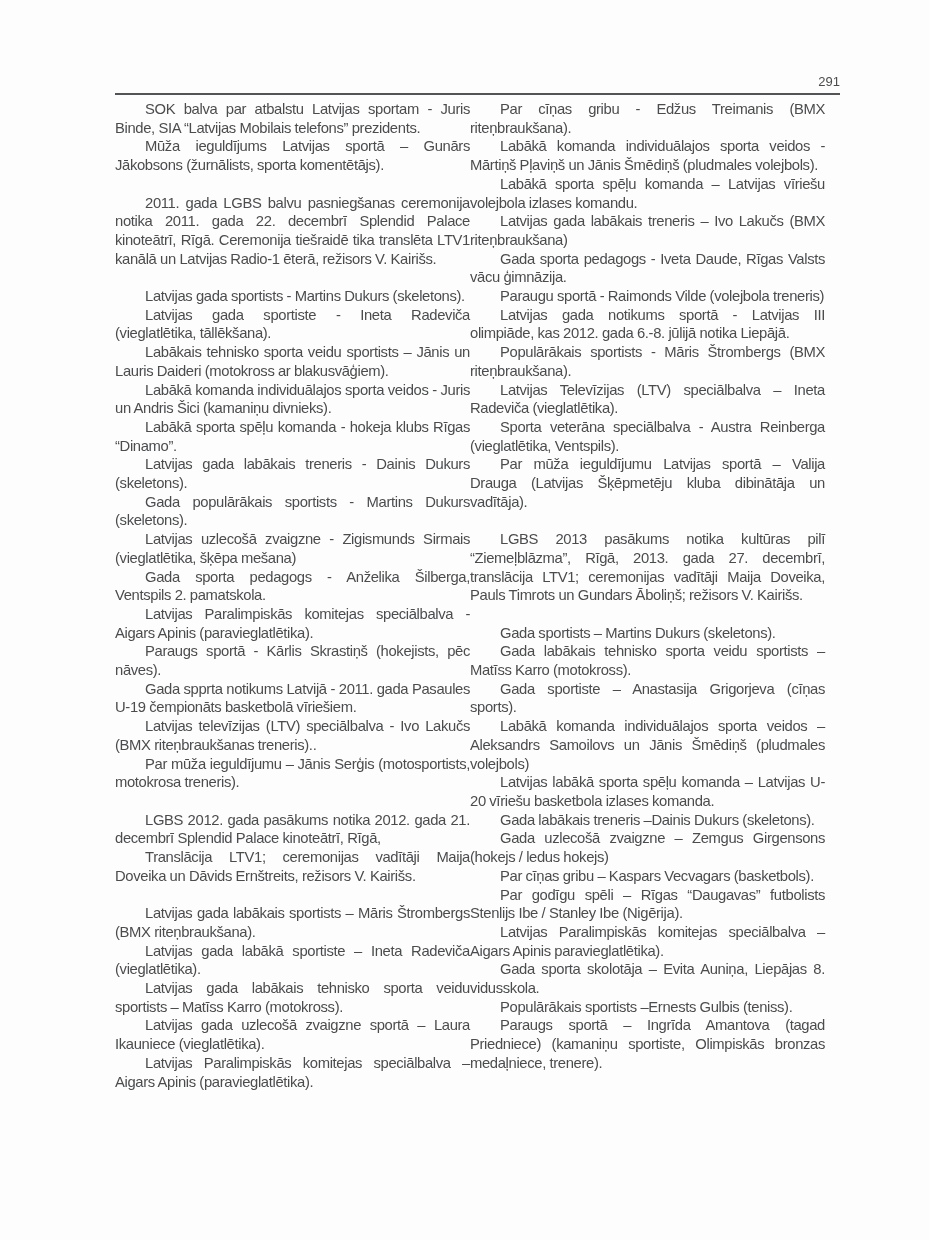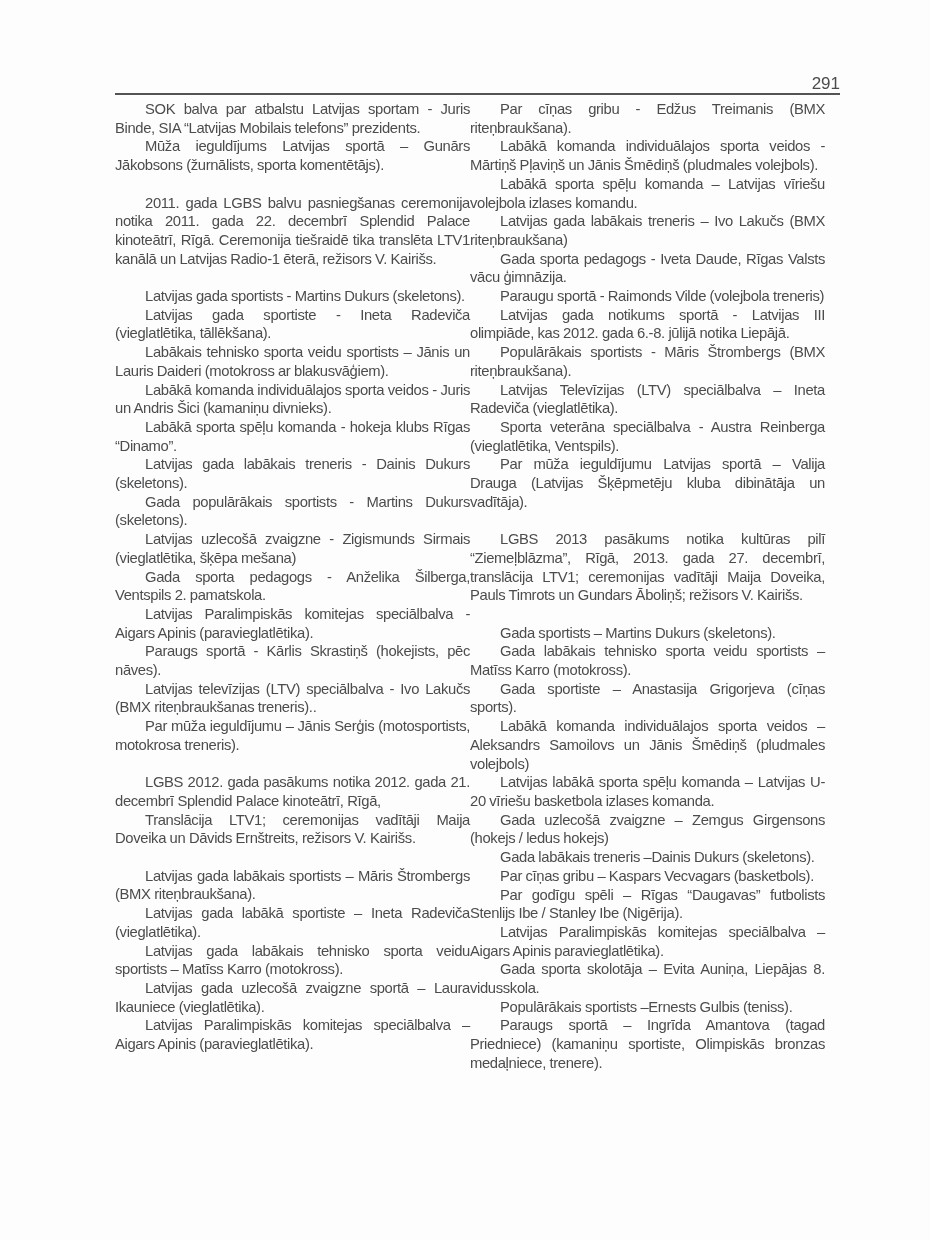--- a/index.html
+++ b/index.html
@@ -16,21 +16,21 @@
     overflow: hidden;
     font-family: "Liberation Sans", sans-serif;
     color: #4b4c4e;
   }
   .pagenum {
     position: absolute;
     left: 115px;
     top: 74px;
     width: 725px;
     text-align: right;
-    font-size: 17px;
+    font-size: 13px;
     letter-spacing: 0;
     color: #4b4c4e;
   }
   .rule {
     position: absolute;
     left: 115px;
     top: 93px;
     width: 725px;
     height: 2px;
     background: #535456;
@@ -75,20 +75,21 @@
         <p class="para"><span>Latvijas gada sportiste - Ineta Radeviča (vieglatlētika, tāllēkšana).</span></p>
         <p class="para"><span>Labākais tehnisko sporta veidu sportists – Jānis un Lauris Daideri (motokross ar blakusvāģiem).</span></p>
         <p class="para"><span>Labākā komanda individuālajos sporta veidos - Juris un Andris Šici (kamaniņu divnieks).</span></p>
         <p class="para"><span>Labākā sporta spēļu komanda - hokeja klubs Rīgas “Dinamo”.</span></p>
         <p class="para"><span>Latvijas gada labākais treneris - Dainis Dukurs (skeletons).</span></p>
         <p class="para"><span>Gada populārākais sportists - Martins Dukurs (skeletons).</span></p>
         <p class="para"><span>Latvijas uzlecošā zvaigzne - Zigismunds Sirmais (vieglatlētika, šķēpa mešana)</span></p>
         <p class="para"><span>Gada sporta pedagogs - Anželika Šilberga, Ventspils 2. pamatskola.</span></p>
         <p class="para"><span>Latvijas Paralimpiskās komitejas speciālbalva - Aigars Apinis (paravieglatlētika).</span></p>
         <p class="para"><span>Paraugs sportā - Kārlis Skrastiņš (hokejists, pēc nāves).</span></p>
+        <p class="para"><span>Gada spprta notikums Latvijā - 2011. gada Pasaules U-19 čempionāts basketbolā vīriešiem.</span></p>
         <p class="para"><span>Latvijas televīzijas (LTV) speciālbalva - Ivo Lakučs (BMX riteņbraukšanas treneris)..</span></p>
         <p class="para"><span>Par mūža ieguldījumu – Jānis Serģis (motosportists, motokrosa treneris).</span></p>
         <p class="para gap"><span>LGBS 2012. gada pasākums notika 2012. gada 21. decembrī Splendid Palace kinoteātrī, Rīgā,</span></p>
         <p class="para"><span>Translācija LTV1; ceremonijas vadītāji Maija Doveika un Dāvids Ernštreits, režisors V. Kairišs.</span></p>
         <p class="para gap"><span>Latvijas gada labākais sportists – Māris Štrombergs (BMX riteņbraukšana).</span></p>
         <p class="para"><span>Latvijas gada labākā sportiste – Ineta Radeviča (vieglatlētika).</span></p>
         <p class="para"><span>Latvijas gada labākais tehnisko sporta veidu sportists – Matīss Karro (motokross).</span></p>
         <p class="para"><span>Latvijas gada uzlecošā zvaigzne sportā – Laura Ikauniece (vieglatlētika).</span></p>
         <p class="para"><span>Latvijas Paralimpiskās komitejas speciālbalva – Aigars Apinis (paravieglatlētika).</span></p>
       </div>
@@ -103,22 +104,22 @@
         <p class="para"><span>Populārākais sportists - Māris Štrombergs (BMX riteņbraukšana).</span></p>
         <p class="para"><span>Latvijas Televīzijas (LTV) speciālbalva – Ineta Radeviča (vieglatlētika).</span></p>
         <p class="para"><span>Sporta veterāna speciālbalva - Austra Reinberga (vieglatlētika, Ventspils).</span></p>
         <p class="para"><span>Par mūža ieguldījumu Latvijas sportā – Valija Drauga (Latvijas Šķēpmetēju kluba dibinātāja un vadītāja).</span></p>
         <p class="para gap"><span>LGBS 2013 pasākums notika kultūras pilī “Ziemeļblāzma”, Rīgā, 2013. gada 27. decembrī, translācija LTV1; ceremonijas vadītāji Maija Doveika, Pauls Timrots un Gundars Āboliņš; režisors V. Kairišs.</span></p>
         <p class="para gap"><span>Gada sportists – Martins Dukurs (skeletons).</span></p>
         <p class="para"><span>Gada labākais tehnisko sporta veidu sportists – Matīss Karro (motokross).</span></p>
         <p class="para"><span>Gada sportiste – Anastasija Grigorjeva (cīņas sports).</span></p>
         <p class="para"><span>Labākā komanda individuālajos sporta veidos – Aleksandrs Samoilovs un Jānis Šmēdiņš (pludmales volejbols)</span></p>
         <p class="para"><span>Latvijas labākā sporta spēļu komanda – Latvijas U-20 vīriešu basketbola izlases komanda.</span></p>
+        <p class="para"><span>Gada labākais treneris –Dainis Dukurs (skeletons).</span></p>
         <p class="para"><span>Gada uzlecošā zvaigzne – Zemgus Girgensons (hokejs / ledus hokejs)</span></p>
-        <p class="para"><span>Gada labākais treneris –Dainis Dukurs (skeletons).</span></p>
         <p class="para"><span>Par cīņas gribu – Kaspars Vecvagars (basketbols).</span></p>
         <p class="para"><span>Par godīgu spēli – Rīgas “Daugavas” futbolists Stenlijs Ibe / </span><span class="ital">Stanley Ibe</span><span> (Nigērija).</span></p>
         <p class="para"><span>Latvijas Paralimpiskās komitejas speciālbalva – Aigars Apinis paravieglatlētika).</span></p>
         <p class="para"><span>Gada sporta skolotāja – Evita Auniņa, Liepājas 8. vidusskola.</span></p>
         <p class="para"><span>Populārākais sportists –Ernests Gulbis (teniss).</span></p>
         <p class="para"><span>Paraugs sportā – Ingrīda Amantova (tagad Priedniece) (kamaniņu sportiste, Olimpiskās bronzas medaļniece, trenere).</span></p>
       </div>
   </div>
 </div>
 

